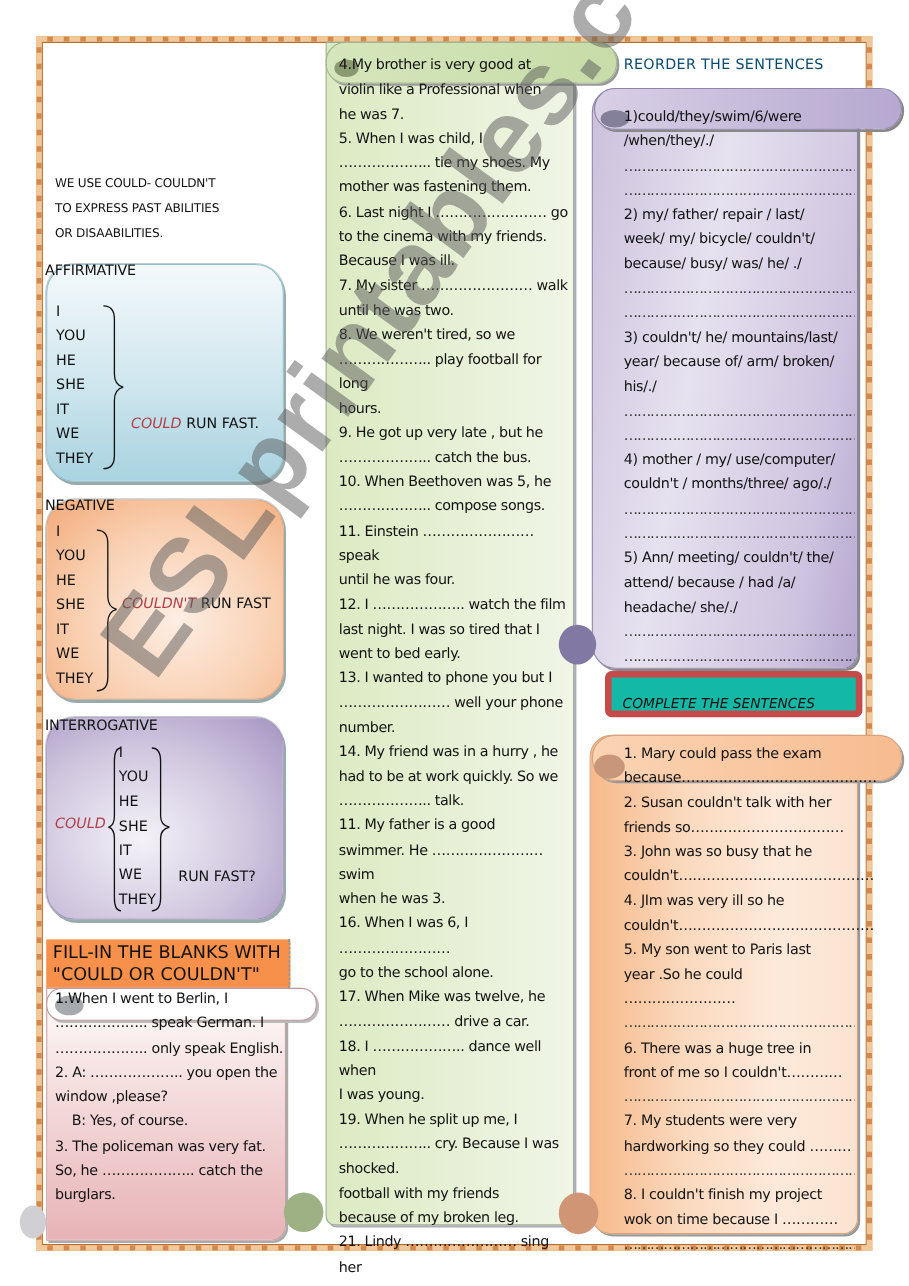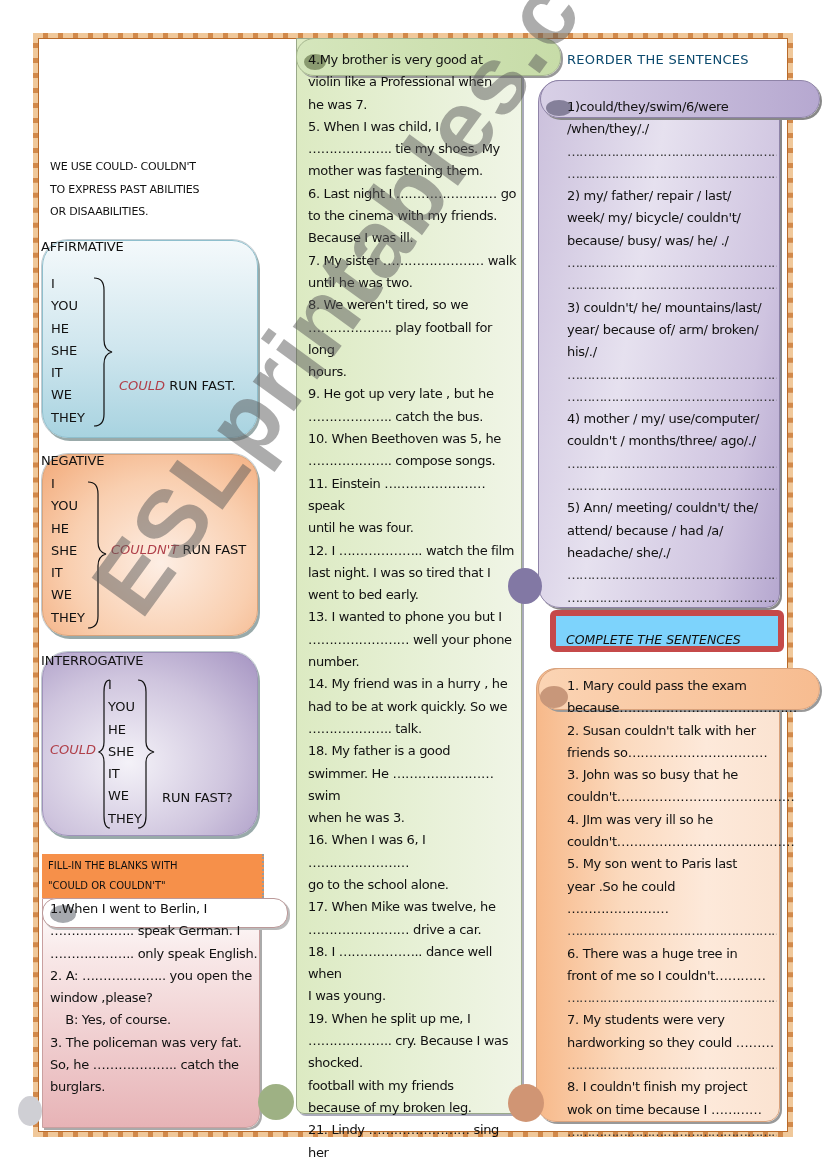--- a/index.html
+++ b/index.html
@@ -52,21 +52,21 @@
   .brace {
     position: absolute; font-family: "DejaVu Serif", serif; font-weight: 100; color: #111;
   }
   .red-word { color: #b0404a; font-style: italic; }
   .phrase { position: absolute; font-size: 13px; white-space: nowrap; }
 
   
   .fill-header {
     position: absolute; left: 42px; top: 854px; width: 222px; height: 44px;
     background: #f6904a; border-right: 2px dotted #999;
-    padding: 2px 6px; font-size: 10px; line-height: 20px; color: #111;
+    padding: 2px 6px; font-size: 16px; line-height: 20px; color: #111;
   }
   .fill-box {
     position: absolute; left: 42px; top: 898px; width: 218px; height: 230px;
     background: linear-gradient(180deg, #ffffff 0%, #f8e8e8 25%, #e7b3b6 100%);
     border-radius: 0 0 14px 0; border: 1px solid #c9a0a0;
     box-shadow: 2px 2px 0 #aaa;
   }
   .fill-scroll-top {
     position: absolute; left: 42px; top: 898px; width: 246px; height: 30px; border-radius: 14px;
     background: #fff; border: 1px solid #b99; box-shadow: 2px 2px 0 #bbb;
@@ -113,21 +113,21 @@
   }
   .reorder-text {
     position: absolute; left: 567px; top: 96px; width: 210px;
     font-size: 13px; line-height: 22.3px; letter-spacing: -0.3px;
   }
   .dots { color: #333; letter-spacing: -1px; overflow: hidden; white-space: nowrap; }
 
   
   .complete-banner {
     position: absolute; left: 550px; top: 610px; width: 234px; height: 42px;
-    border: 6px solid #c54a4a; border-radius: 6px; background: #7dd3fc;
+    border: 6px solid #c54a4a; border-radius: 6px; background: #14b8a6;
   }
   .complete-banner span {
     position: absolute; left: 10px; top: 16px; font-size: 12.5px; font-style: italic; white-space: nowrap;
   }
   .complete-box {
     position: absolute; left: 536px; top: 668px; width: 244px; height: 454px;
     background: linear-gradient(90deg, #f7b98a 0%, #fbd9bd 35%, #fde9da 70%, #fbe3d1 100%);
     border: 1px solid #d9a27c; border-radius: 20px 6px 14px 20px;
     box-shadow: 2px 2px 0 #999;
   }
@@ -265,21 +265,21 @@
   <p>until he was four.</p>
   <p>12. I ……………….. watch the film</p>
   <p>last night. I was so tired that I</p>
   <p>went to bed early.</p>
   <p>13. I wanted to phone you but I</p>
   <p>…………………… well your phone</p>
   <p>number.</p>
   <p>14. My friend was in a hurry , he</p>
   <p>had to be at work quickly. So we</p>
   <p>……………….. talk.</p>
-  <p>18. My father is a good</p>
+  <p>11. My father is a good</p>
   <p>swimmer. He …………………… swim</p>
   <p>when he was 3.</p>
   <p>16. When I was 6, I ……………………</p>
   <p>go to the school alone.</p>
   <p>17. When Mike was twelve, he</p>
   <p>…………………… drive a car.</p>
   <p>18. I ……………….. dance well when</p>
   <p>I was young.</p>
   <p>19. When he split up me, I</p>
   <p>……………….. cry. Because I was</p>

